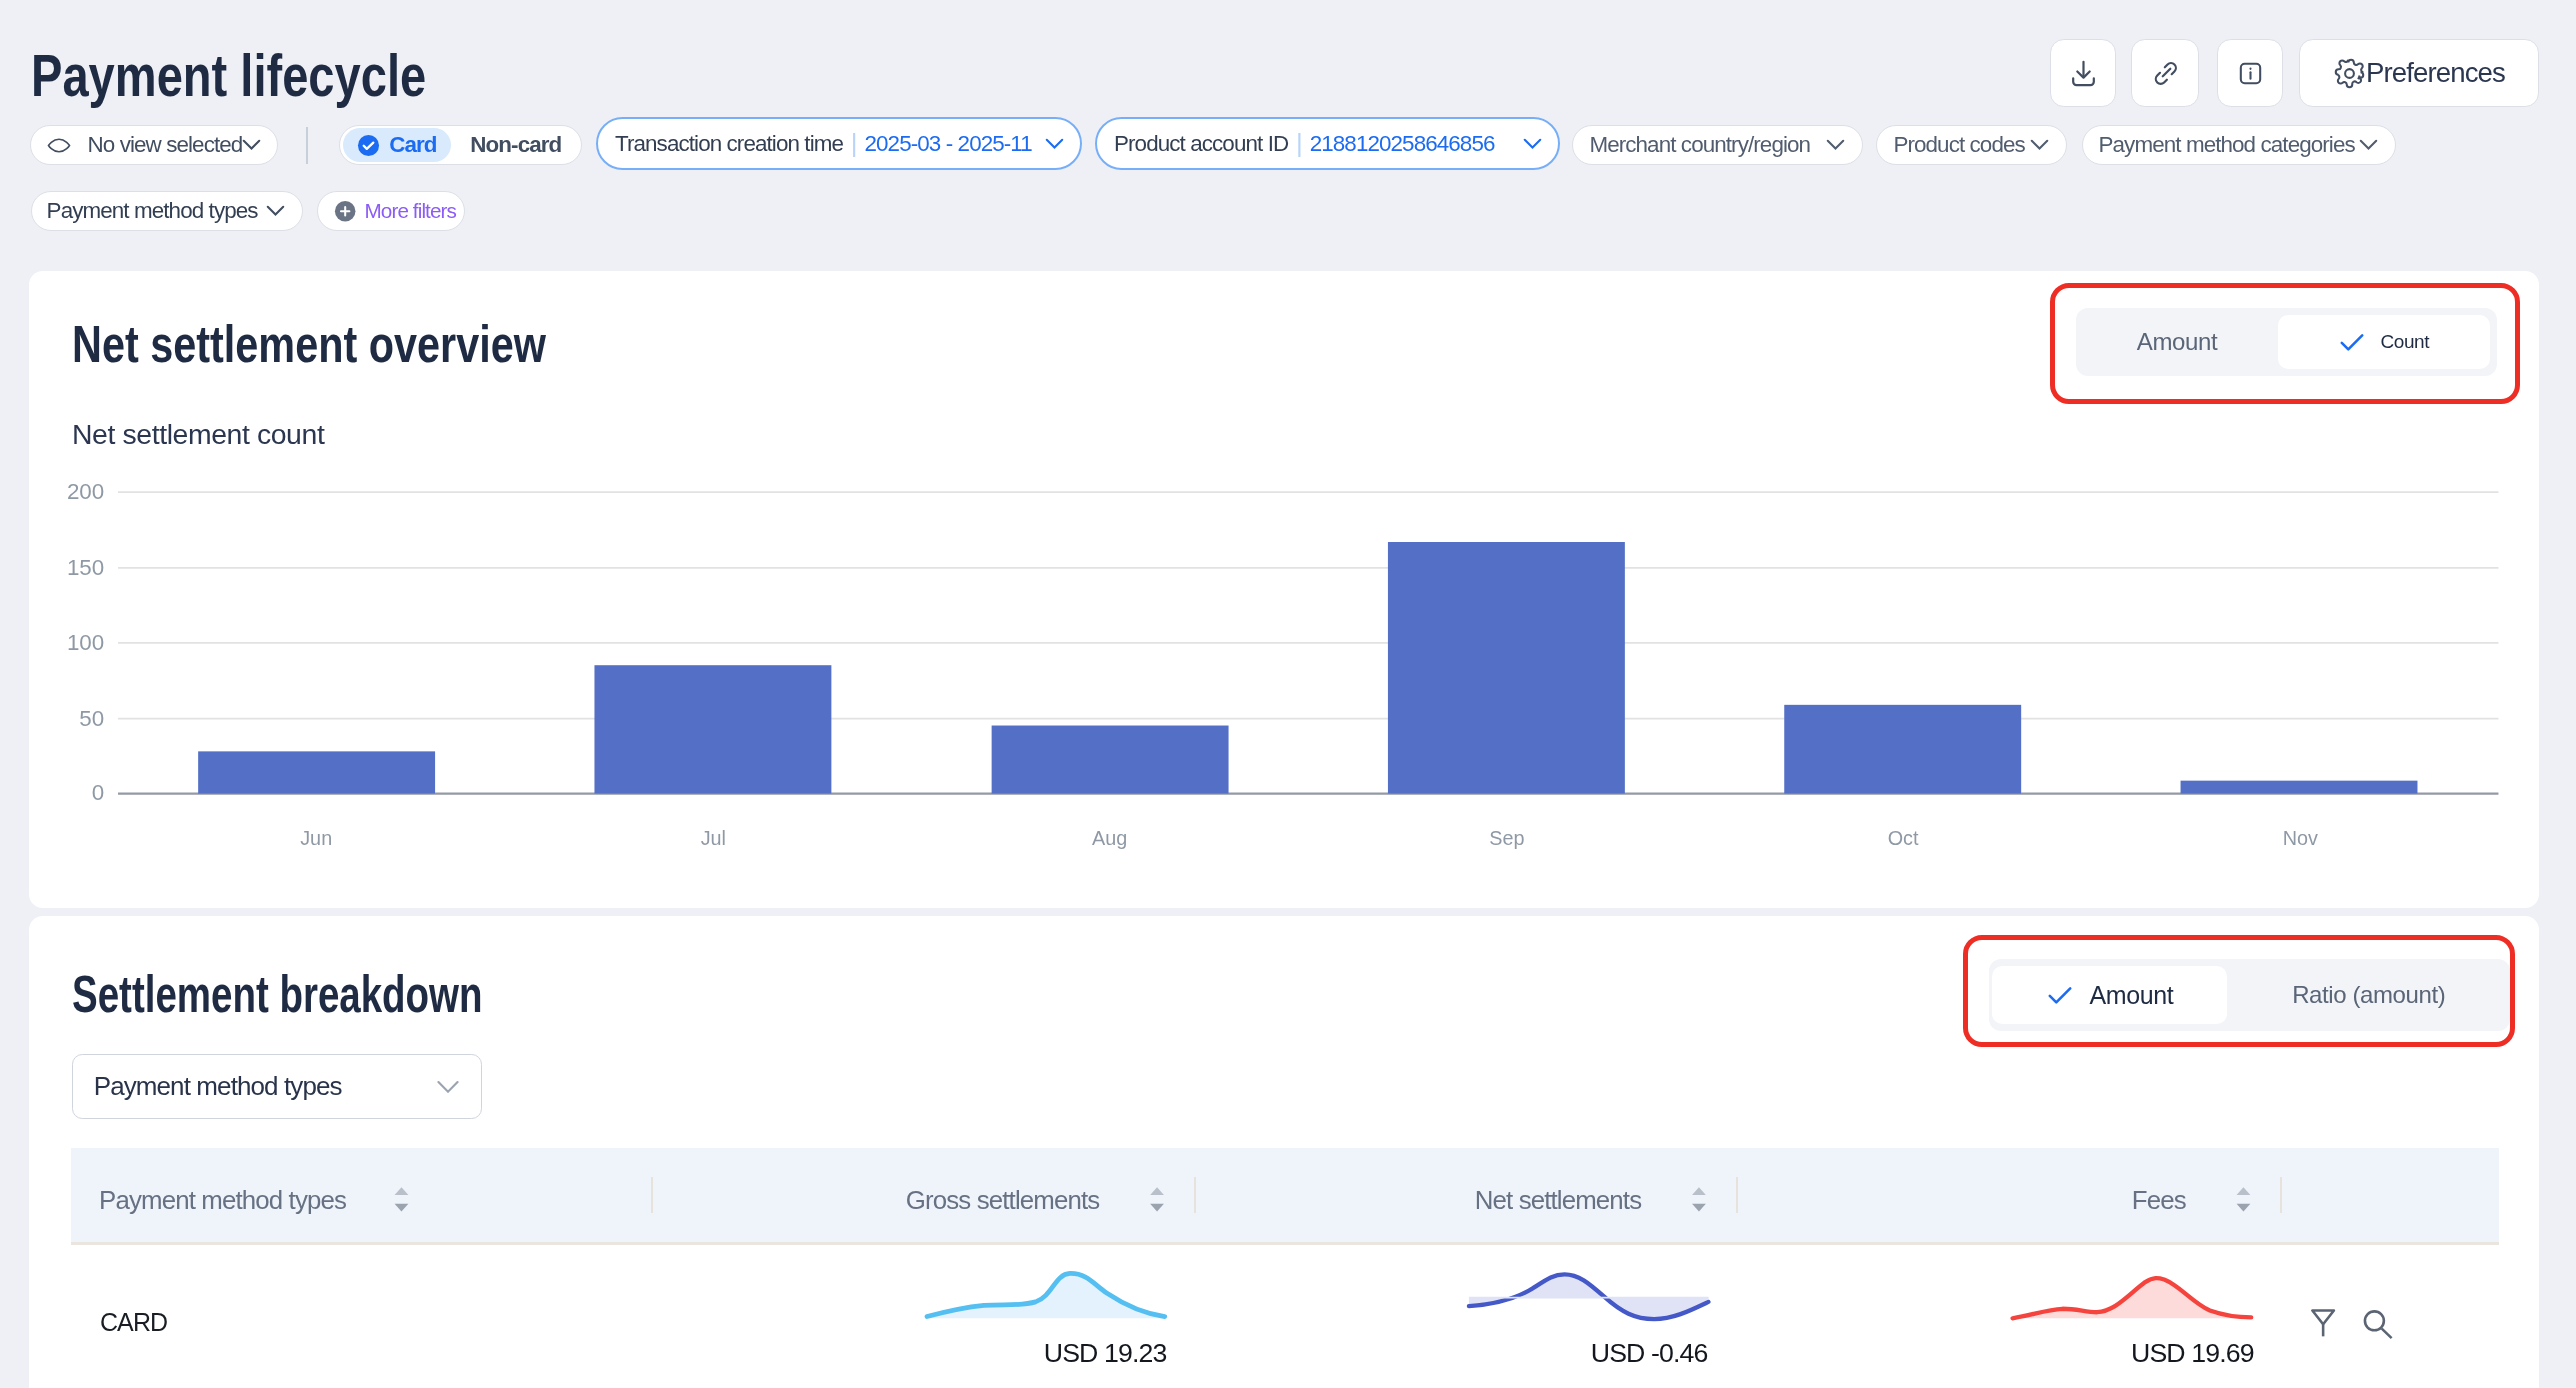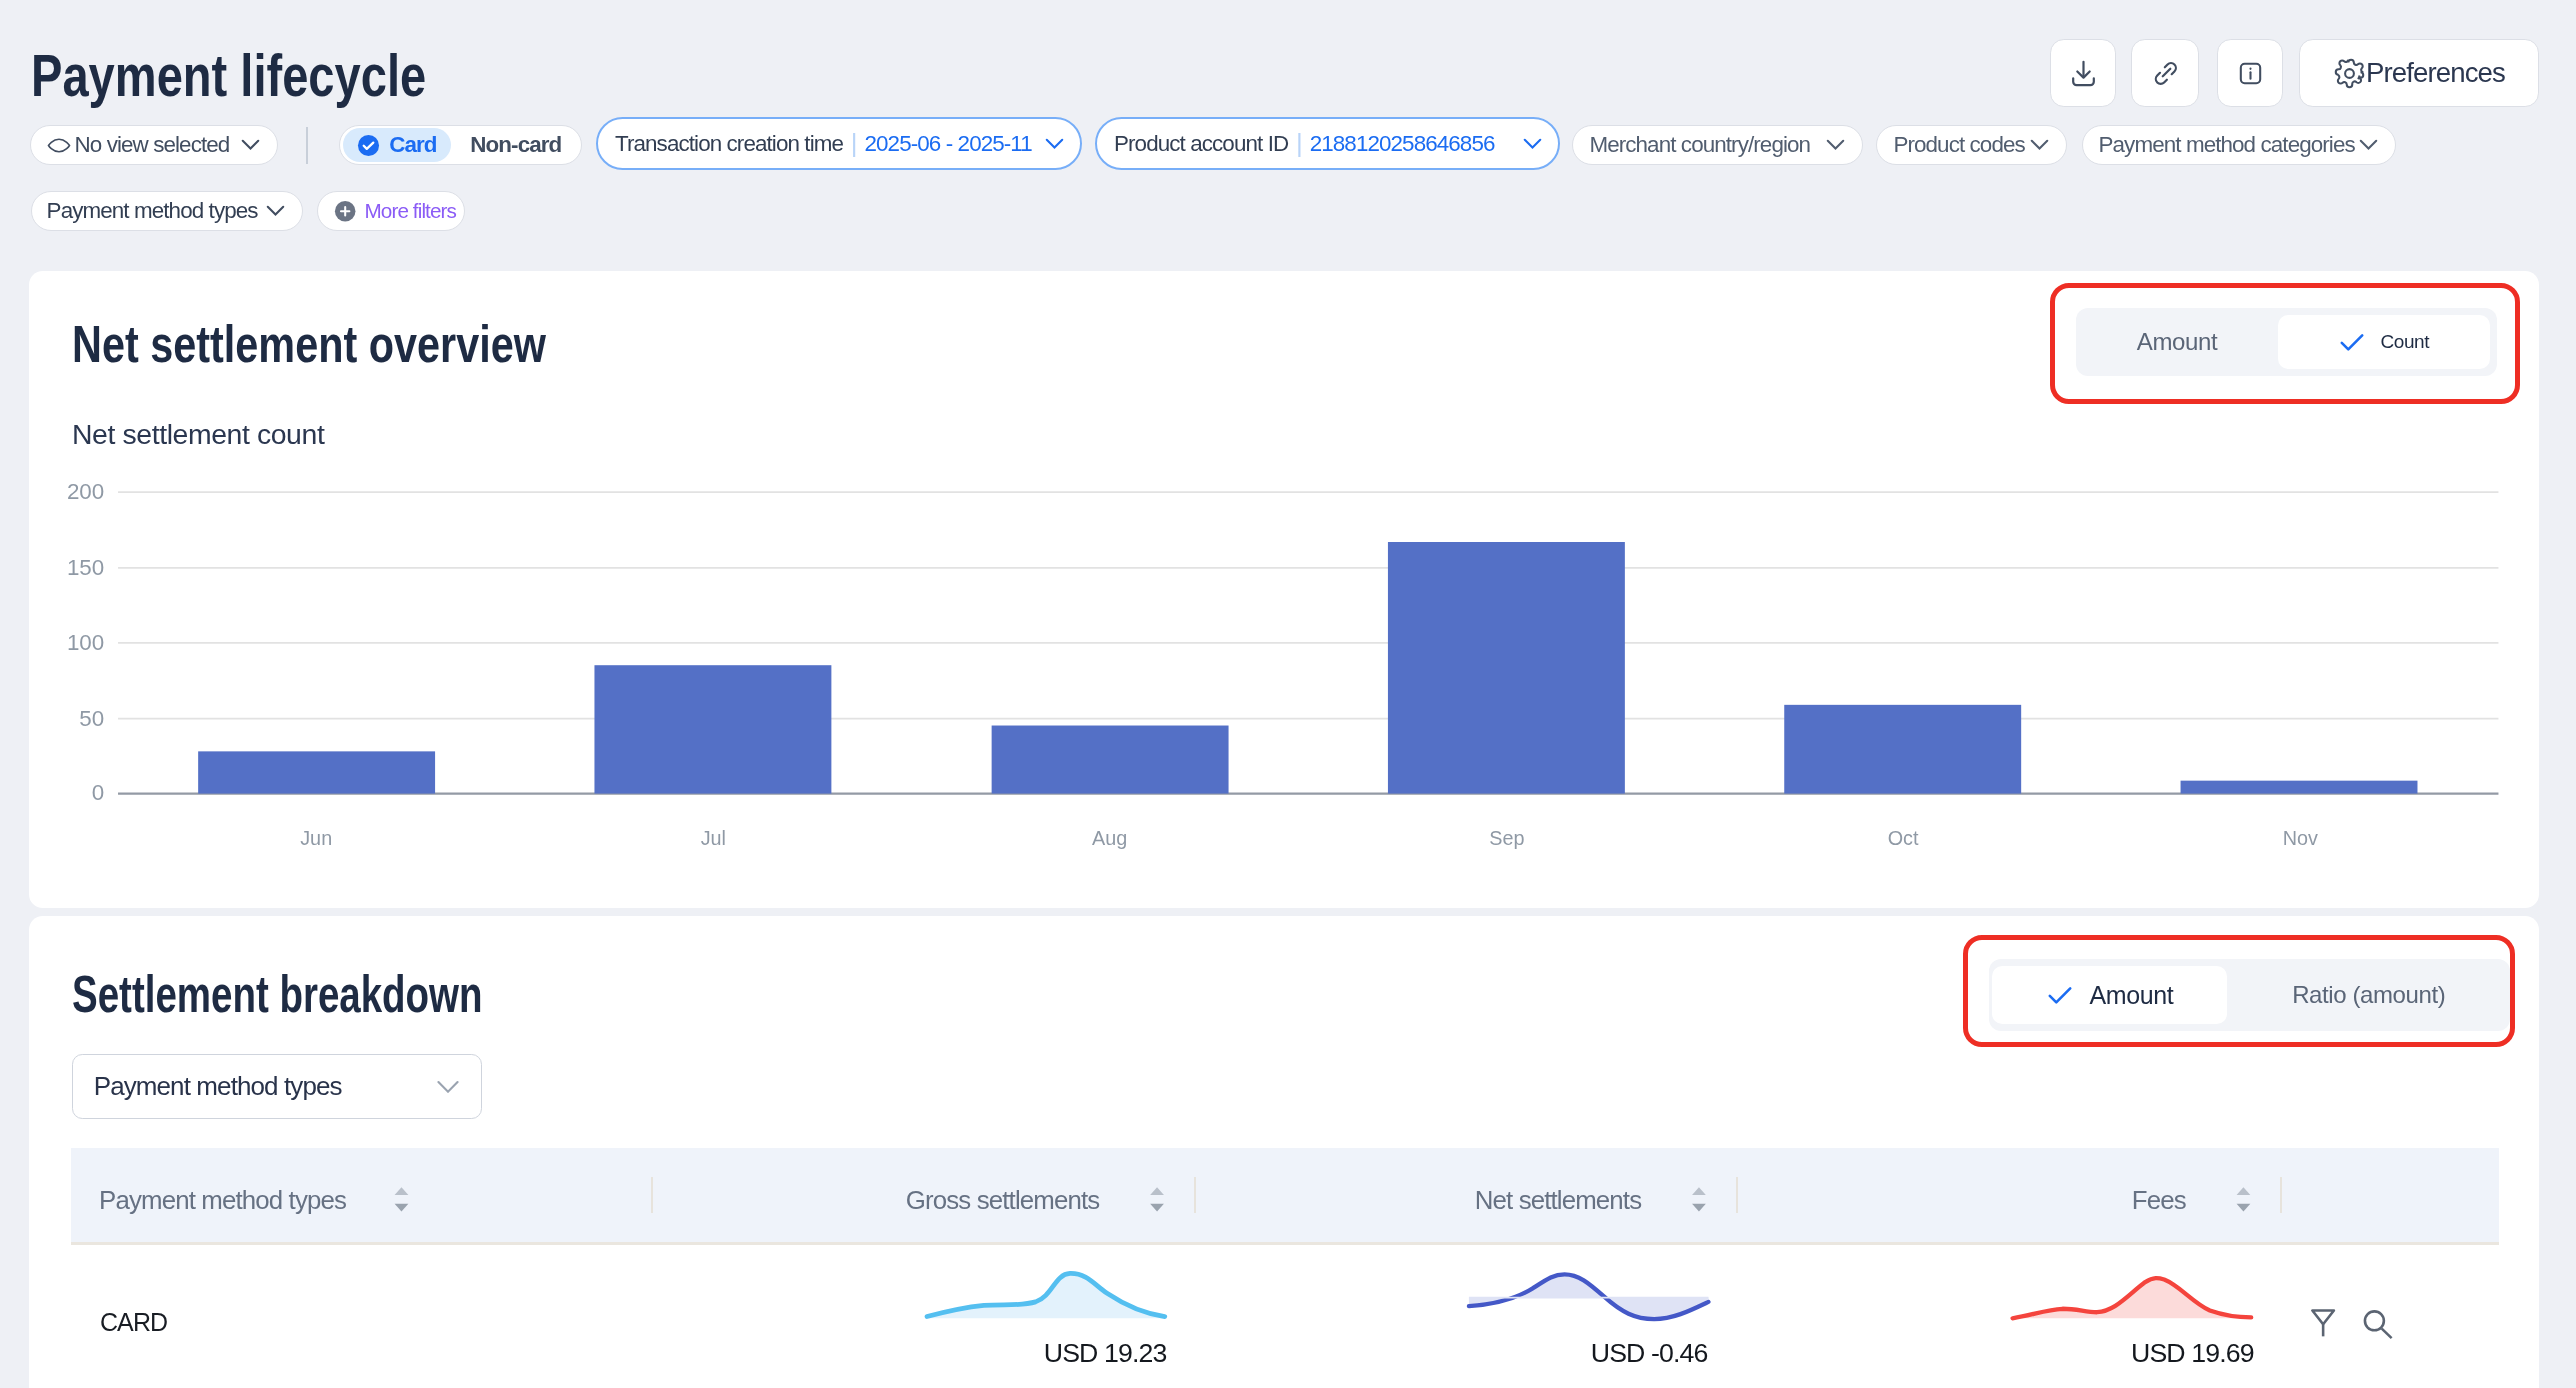--- a/index.html
+++ b/index.html
@@ -43,42 +43,42 @@
         <circle cx="12" cy="12" r="3.2"></circle>
         <path d="M19.4 13.5a1.7 1.7 0 00.34 1.88l.06.06a2 2 0 11-2.83 2.83l-.06-.06a1.7 1.7 0 00-1.88-.34 1.7 1.7 0 00-1.03 1.56V20a2 2 0 11-4 0v-.09a1.7 1.7 0 00-1.11-1.56 1.7 1.7 0 00-1.88.34l-.06.06a2 2 0 11-2.83-2.83l.06-.06a1.7 1.7 0 00.34-1.88 1.7 1.7 0 00-1.56-1.03H4a2 2 0 110-4h.09a1.7 1.7 0 001.56-1.11 1.7 1.7 0 00-.34-1.88l-.06-.06a2 2 0 112.83-2.83l.06.06a1.7 1.7 0 001.88.34h.08a1.7 1.7 0 001.03-1.56V4a2 2 0 114 0v.09a1.7 1.7 0 001.03 1.56h.08a1.7 1.7 0 001.88-.34l.06-.06a2 2 0 112.83 2.83l-.06.06a1.7 1.7 0 00-.34 1.88v.08a1.7 1.7 0 001.56 1.03H20a2 2 0 110 4h-.09a1.7 1.7 0 00-1.56 1.03z"></path>
       </svg>
   <span>Preferences</span>
 </div>
 
 <div class="pill" style="left:30px; top:125px; width:248px; height:40px; padding:0 17px 0 15.5px;">
   <svg width="24" height="19" viewBox="0 0 24 16" fill="none" stroke="#414d60" stroke-width="1.6">
         <path d="M1.5 8s4-6.3 10.5-6.3S22.5 8 22.5 8s-4 6.3-10.5 6.3S1.5 8 1.5 8z"></path>
       </svg>
-  <span style="margin-left:4px;">No view selected</span>
+  <span style="margin-left:17px;">No view selected</span>
   <svg style="margin-left:auto;" width="19" height="11.2" viewBox="0 0 22 13" fill="none" stroke="#414d60" stroke-width="2.4" stroke-linecap="round">
         <path d="M2 2l9 9 9-9"></path>
       </svg>
 </div>
 <div class="abs" style="left:306px; top:127px; width:1.7px; height:37px; background:#c8cfd9;"></div>
 
 <div class="abs" style="left:339px; top:125px; width:243px; height:40px; background:#fff; border:1.7px solid #dcdfe6; border-radius:41px; display:flex; align-items:center; white-space:nowrap;">
   <div style="margin-left:2.6px; height:34px; width:108px; background:#d8eafc; border-radius:34px; display:flex; align-items:center; justify-content:center; gap:9.5px;">
     <svg width="23" height="23" viewBox="0 0 24 24">
           <circle cx="12" cy="12" r="11" fill="#1b6cf2"></circle>
           <path d="M7 12.3l3.2 3.2L17 9" stroke="#fff" stroke-width="2.4" fill="none" stroke-linecap="round" stroke-linejoin="round"></path>
         </svg>
     <span style="color:#1b6cf2; font-weight:bold; font-size:22.4px; letter-spacing:-0.9px;">Card</span>
   </div>
   <div style="flex:1; text-align:center; color:#414d60; font-weight:bold; font-size:22.4px; letter-spacing:-0.9px;">Non-card</div>
 </div>
 
 <div class="bluepill" style="left:596px; top:117px; width:486px; height:53px; padding:0 16.4px 0 17px;">
   <span style="color:#323e52;">Transaction creation time</span>
   <span style="color:#b9d4f8; font-size:26px; margin:0 7.8px;">|</span>
-  <span style="color:#1b6cf2;">2025-06 - 2025-11</span>
+  <span style="color:#1b6cf2;">2025-03 - 2025-11</span>
   <svg style="margin-left:auto;" width="19" height="11.2" viewBox="0 0 22 13" fill="none" stroke="#1b6cf2" stroke-width="2.4" stroke-linecap="round">
         <path d="M2 2l9 9 9-9"></path>
       </svg>
 </div>
 
 <div class="bluepill" style="left:1095px; top:117px; width:465px; height:53px; padding:0 16.4px 0 17px;">
   <span style="color:#323e52;">Product account ID</span>
   <span style="color:#b9d4f8; font-size:26px; margin:0 7.8px;">|</span>
   <span style="color:#1b6cf2;">2188120258646856</span>
   <svg style="margin-left:auto;" width="19" height="11.2" viewBox="0 0 22 13" fill="none" stroke="#1b6cf2" stroke-width="2.4" stroke-linecap="round">

